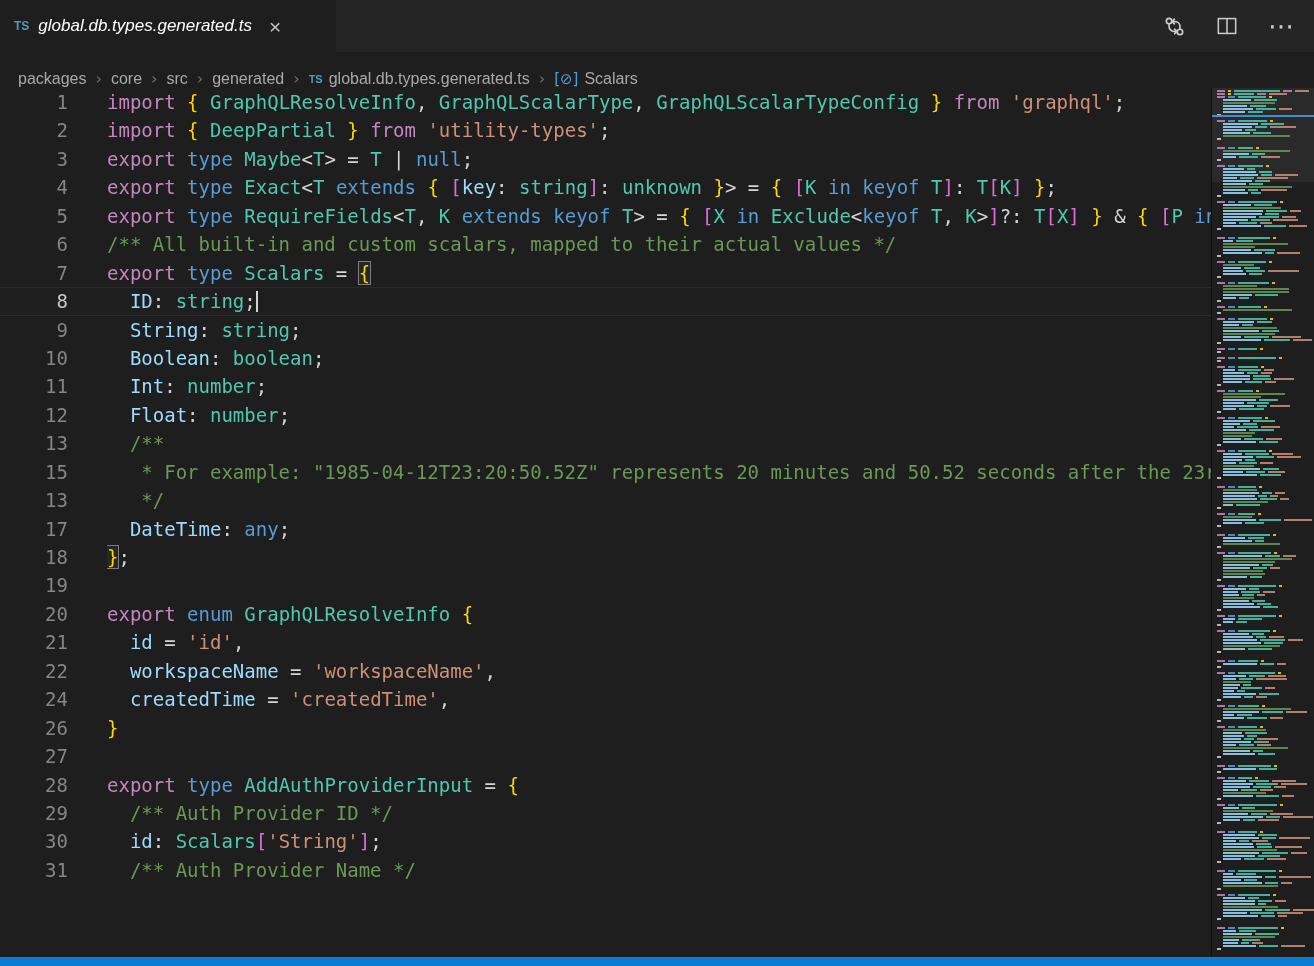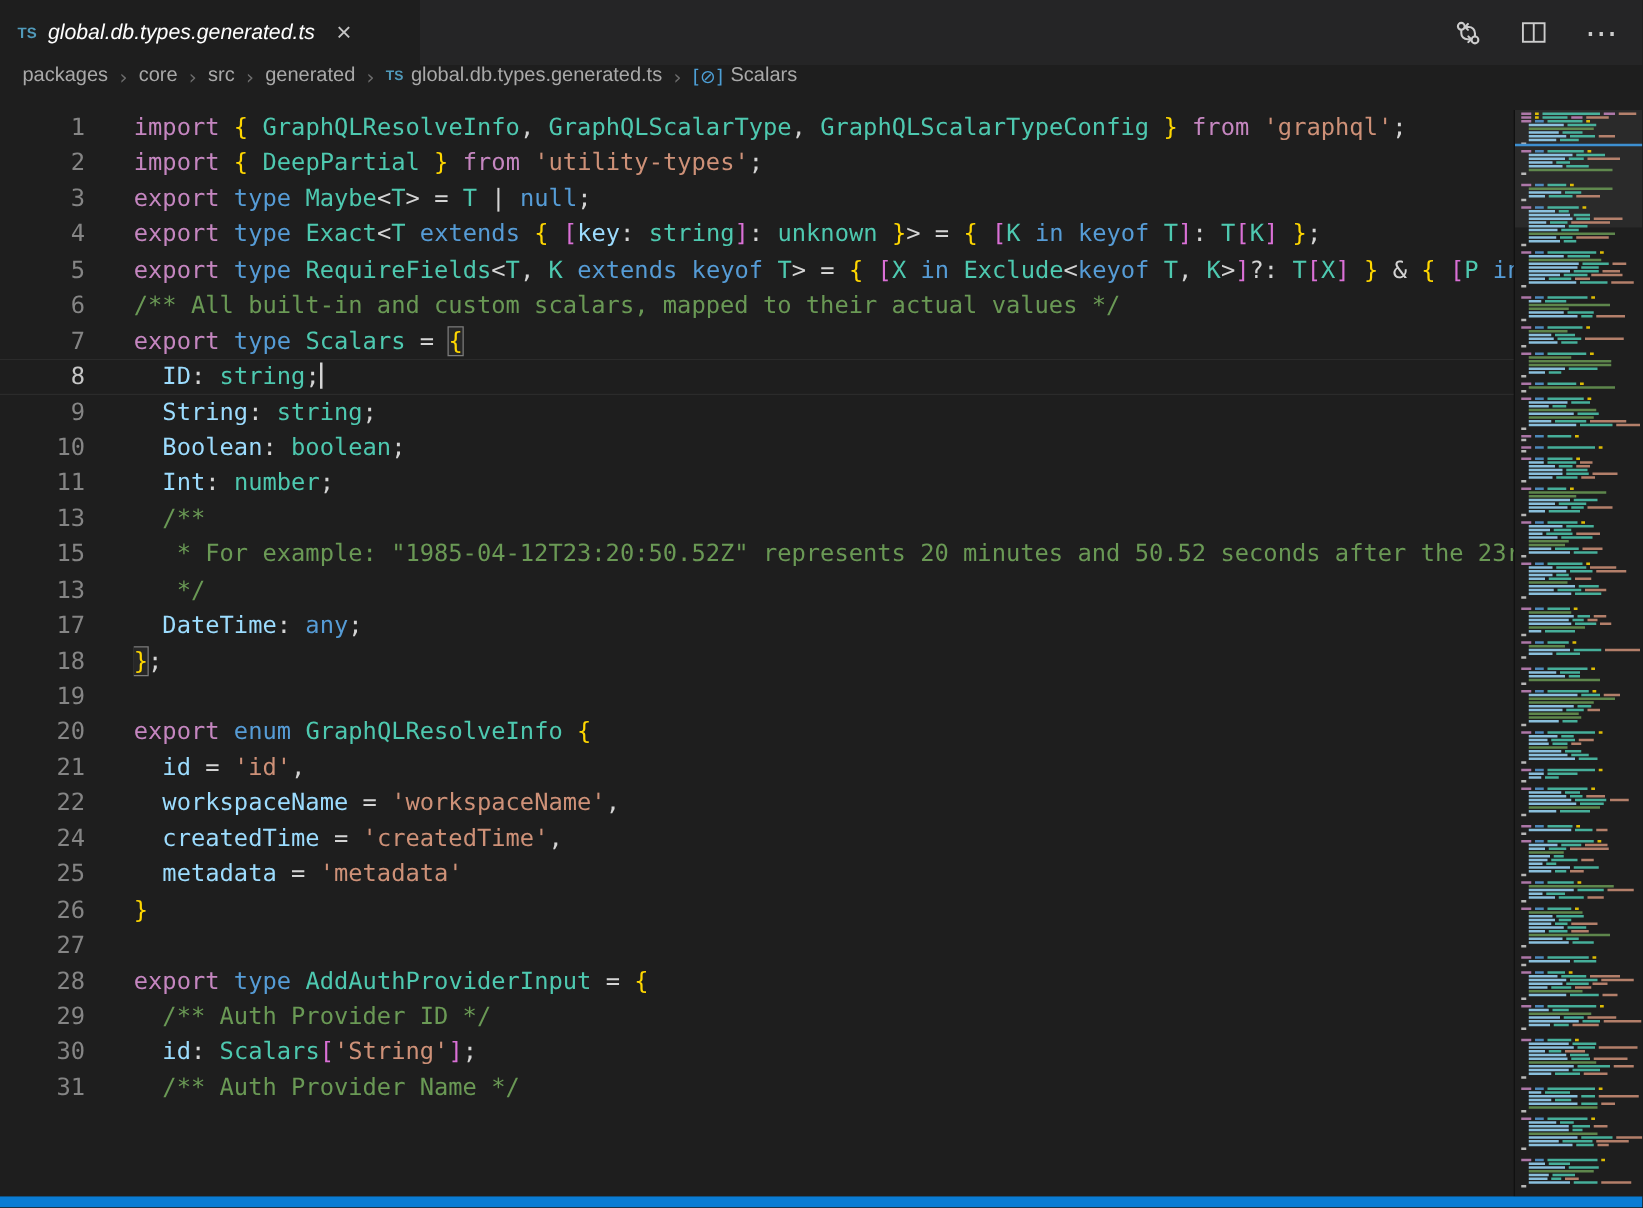--- a/index.html
+++ b/index.html
@@ -11,21 +11,21 @@
   .tabbar{height:52px;background:#252526;display:flex;justify-content:space-between;flex:none;}
   .tab{width:312px;background:#1e1e1e;display:flex;align-items:center;padding:0 10px 0 14px;gap:9px;cursor:pointer;}
   .file-ico{color:#519aba;font-weight:bold;font-size:12px;letter-spacing:0;flex:none;}
   .tab-label{color:#ffffff;font-style:italic;font-size:17px;white-space:nowrap;overflow:hidden;}
   .tab-close{color:#c5c5c5;font-size:21px;line-height:21px;margin-left:8px;flex:none;}
   .tab-actions{display:flex;align-items:center;gap:30px;padding-right:20px;}
   .act{color:#cccccc;display:flex;align-items:center;cursor:pointer;}
   .act.more{font-size:26px;line-height:10px;color:#cccccc;}
 
   
-  .breadcrumb{height:36px;display:flex;align-items:flex-start;gap:9px;padding-left:18px;
+  .breadcrumb{height:36px;display:flex;align-items:flex-end;gap:9px;padding-left:18px;
               color:#a9a9a9;font-size:16px;flex:none;background:#1e1e1e;white-space:nowrap;}
   .crumb{display:flex;align-items:center;gap:6px;cursor:pointer;}
   .crumb-sep{color:#6e6e6e;font-size:16px;font-family:"DejaVu Sans",sans-serif;}
   .bc-ts{color:#519aba;font-weight:bold;font-size:11px;}
   .bc-sym{color:#4d9fd6;font-size:15px;font-family:"DejaVu Sans",sans-serif;}
 
   
   .editor{position:relative;flex:1;overflow:hidden;background:#1e1e1e;}
   .lines{position:absolute;left:0;top:0;right:102px;bottom:0;overflow:hidden;}
   .line{display:flex;height:28.45px;line-height:28.45px;
@@ -124,31 +124,31 @@
         <div class="line"><span class="ln">2</span><span class="code"><span class="tok-k1">import</span><span class="tok-pu"> </span><span class="tok-b1">{</span><span class="tok-pu"> </span><span class="tok-ty">DeepPartial</span><span class="tok-pu"> </span><span class="tok-b1">}</span><span class="tok-pu"> </span><span class="tok-k1">from</span><span class="tok-pu"> </span><span class="tok-st">'utility-types'</span><span class="tok-pu">;</span></span></div>
         <div class="line"><span class="ln">3</span><span class="code"><span class="tok-k1">export</span><span class="tok-pu"> </span><span class="tok-k2">type</span><span class="tok-pu"> </span><span class="tok-ty">Maybe</span><span class="tok-pu">&lt;</span><span class="tok-ty">T</span><span class="tok-pu">&gt;</span><span class="tok-pu"> = </span><span class="tok-ty">T</span><span class="tok-pu"> | </span><span class="tok-k2">null</span><span class="tok-pu">;</span></span></div>
         <div class="line"><span class="ln">4</span><span class="code"><span class="tok-k1">export</span><span class="tok-pu"> </span><span class="tok-k2">type</span><span class="tok-pu"> </span><span class="tok-ty">Exact</span><span class="tok-pu">&lt;</span><span class="tok-ty">T</span><span class="tok-pu"> </span><span class="tok-k2">extends</span><span class="tok-pu"> </span><span class="tok-b1">{</span><span class="tok-pu"> </span><span class="tok-b2">[</span><span class="tok-pr">key</span><span class="tok-pu">: </span><span class="tok-ty">string</span><span class="tok-b2">]</span><span class="tok-pu">: </span><span class="tok-ty">unknown</span><span class="tok-pu"> </span><span class="tok-b1">}</span><span class="tok-pu">&gt;</span><span class="tok-pu"> = </span><span class="tok-b1">{</span><span class="tok-pu"> </span><span class="tok-b2">[</span><span class="tok-ty">K</span><span class="tok-pu"> </span><span class="tok-k2">in</span><span class="tok-pu"> </span><span class="tok-k2">keyof</span><span class="tok-pu"> </span><span class="tok-ty">T</span><span class="tok-b2">]</span><span class="tok-pu">: </span><span class="tok-ty">T</span><span class="tok-b2">[</span><span class="tok-ty">K</span><span class="tok-b2">]</span><span class="tok-pu"> </span><span class="tok-b1">}</span><span class="tok-pu">;</span></span></div>
         <div class="line"><span class="ln">5</span><span class="code"><span class="tok-k1">export</span><span class="tok-pu"> </span><span class="tok-k2">type</span><span class="tok-pu"> </span><span class="tok-ty">RequireFields</span><span class="tok-pu">&lt;</span><span class="tok-ty">T</span><span class="tok-pu">, </span><span class="tok-ty">K</span><span class="tok-pu"> </span><span class="tok-k2">extends</span><span class="tok-pu"> </span><span class="tok-k2">keyof</span><span class="tok-pu"> </span><span class="tok-ty">T</span><span class="tok-pu">&gt;</span><span class="tok-pu"> = </span><span class="tok-b1">{</span><span class="tok-pu"> </span><span class="tok-b2">[</span><span class="tok-ty">X</span><span class="tok-pu"> </span><span class="tok-k2">in</span><span class="tok-pu"> </span><span class="tok-ty">Exclude</span><span class="tok-pu">&lt;</span><span class="tok-k2">keyof</span><span class="tok-pu"> </span><span class="tok-ty">T</span><span class="tok-pu">, </span><span class="tok-ty">K</span><span class="tok-pu">&gt;</span><span class="tok-b2">]</span><span class="tok-pu">?: </span><span class="tok-ty">T</span><span class="tok-b2">[</span><span class="tok-ty">X</span><span class="tok-b2">]</span><span class="tok-pu"> </span><span class="tok-b1">}</span><span class="tok-pu"> &amp; </span><span class="tok-b1">{</span><span class="tok-pu"> </span><span class="tok-b2">[</span><span class="tok-ty">P</span><span class="tok-pu"> </span><span class="tok-k2">in</span></span></div>
         <div class="line"><span class="ln">6</span><span class="code"><span class="tok-cm">/** All built-in and custom scalars, mapped to their actual values */</span></span></div>
         <div class="line"><span class="ln">7</span><span class="code"><span class="tok-k1">export</span><span class="tok-pu"> </span><span class="tok-k2">type</span><span class="tok-pu"> </span><span class="tok-ty">Scalars</span><span class="tok-pu"> = </span><span class="tok-b1 m">{</span></span></div>
         <div class="line g cur-line"><span class="ln cur">8</span><span class="code"><span class="tok-pu">  </span><span class="tok-pr">ID</span><span class="tok-pu">: </span><span class="tok-ty">string</span><span class="tok-pu">;</span><span class="caret"></span></span></div>
         <div class="line g"><span class="ln">9</span><span class="code"><span class="tok-pu">  </span><span class="tok-pr">String</span><span class="tok-pu">: </span><span class="tok-ty">string</span><span class="tok-pu">;</span></span></div>
         <div class="line g"><span class="ln">10</span><span class="code"><span class="tok-pu">  </span><span class="tok-pr">Boolean</span><span class="tok-pu">: </span><span class="tok-ty">boolean</span><span class="tok-pu">;</span></span></div>
         <div class="line g"><span class="ln">11</span><span class="code"><span class="tok-pu">  </span><span class="tok-pr">Int</span><span class="tok-pu">: </span><span class="tok-ty">number</span><span class="tok-pu">;</span></span></div>
+        <div class="line g"><span class="ln">12</span><span class="code"><span class="tok-pu">  </span><span class="tok-pr">Float</span><span class="tok-pu">: </span><span class="tok-ty">number</span><span class="tok-pu">;</span></span></div>
         <div class="line g"><span class="ln">13</span><span class="code"><span class="tok-cm">  /**</span></span></div>
         <div class="line g"><span class="ln">15</span><span class="code"><span class="tok-cm">   * For example: "1985-04-12T23:20:50.52Z" represents 20 minutes and 50.52 seconds after the 23rd</span></span></div>
         <div class="line g"><span class="ln">13</span><span class="code"><span class="tok-cm">   */</span></span></div>
         <div class="line g"><span class="ln">17</span><span class="code"><span class="tok-pu">  </span><span class="tok-pr">DateTime</span><span class="tok-pu">: </span><span class="tok-k2">any</span><span class="tok-pu">;</span></span></div>
         <div class="line"><span class="ln">18</span><span class="code"><span class="tok-b1 m">}</span><span class="tok-pu">;</span></span></div>
         <div class="line"><span class="ln">19</span><span class="code"></span></div>
         <div class="line"><span class="ln">20</span><span class="code"><span class="tok-k1">export</span><span class="tok-pu"> </span><span class="tok-k2">enum</span><span class="tok-pu"> </span><span class="tok-ty">GraphQLResolveInfo</span><span class="tok-pu"> </span><span class="tok-b1">{</span></span></div>
         <div class="line g"><span class="ln">21</span><span class="code"><span class="tok-pu">  </span><span class="tok-pr">id</span><span class="tok-pu"> = </span><span class="tok-st">'id'</span><span class="tok-pu">,</span></span></div>
         <div class="line g"><span class="ln">22</span><span class="code"><span class="tok-pu">  </span><span class="tok-pr">workspaceName</span><span class="tok-pu"> = </span><span class="tok-st">'workspaceName'</span><span class="tok-pu">,</span></span></div>
         <div class="line g"><span class="ln">24</span><span class="code"><span class="tok-pu">  </span><span class="tok-pr">createdTime</span><span class="tok-pu"> = </span><span class="tok-st">'createdTime'</span><span class="tok-pu">,</span></span></div>
-        <div class="line g"><span class="ln">25</span><span class="code"><span class="tok-pu">  </span><span class="tok-pr">metadata</span><span class="tok-pu"> = </span><span class="tok-st">'metadata'</span></span></div>
         <div class="line"><span class="ln">26</span><span class="code"><span class="tok-b1">}</span></span></div>
         <div class="line"><span class="ln">27</span><span class="code"></span></div>
         <div class="line"><span class="ln">28</span><span class="code"><span class="tok-k1">export</span><span class="tok-pu"> </span><span class="tok-k2">type</span><span class="tok-pu"> </span><span class="tok-ty">AddAuthProviderInput</span><span class="tok-pu"> = </span><span class="tok-b1">{</span></span></div>
         <div class="line g"><span class="ln">29</span><span class="code"><span class="tok-cm">  /** Auth Provider ID */</span></span></div>
         <div class="line g"><span class="ln">30</span><span class="code"><span class="tok-pu">  </span><span class="tok-pr">id</span><span class="tok-pu">: </span><span class="tok-ty">Scalars</span><span class="tok-b2">[</span><span class="tok-st">'String'</span><span class="tok-b2">]</span><span class="tok-pu">;</span></span></div>
         <div class="line g"><span class="ln">31</span><span class="code"><span class="tok-cm">  /** Auth Provider Name */</span></span></div>
       </div>
     <div class="minimap" id="minimap">
       <div class="mm-slider" id="mmSlider" style="top: 0px; height: 94px;"></div>
       <div class="mm-content" id="mmContent">

